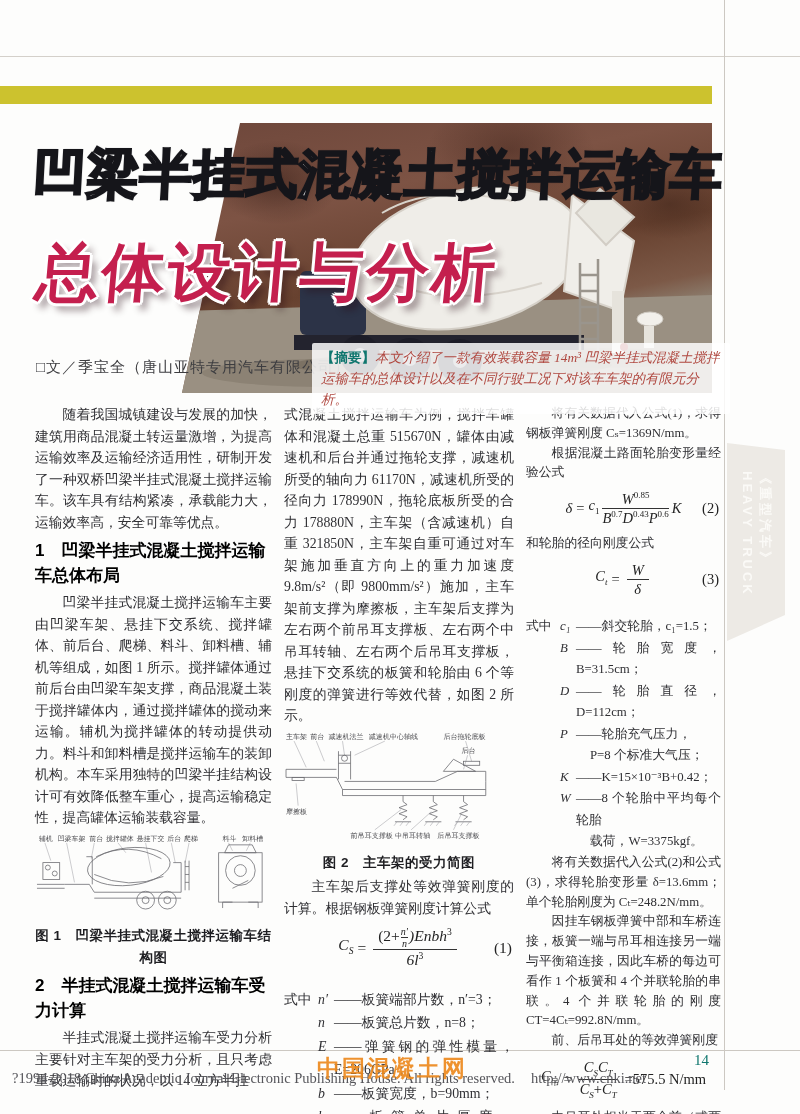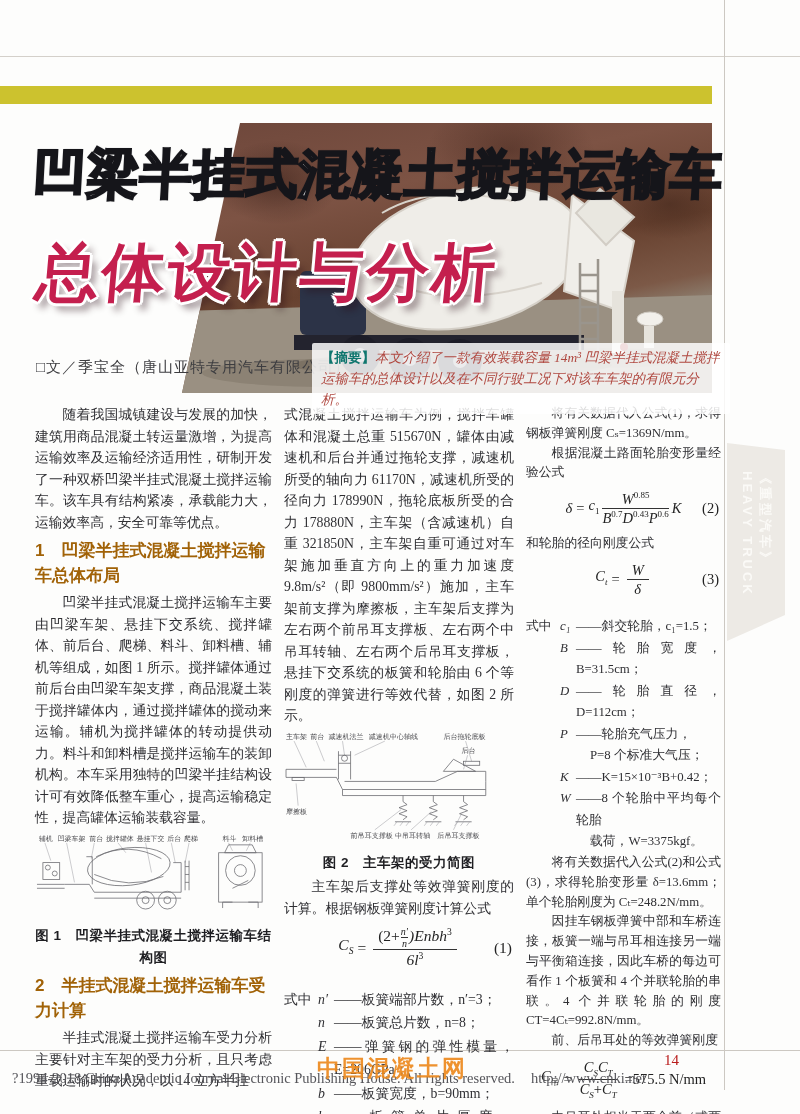--- a/index.html
+++ b/index.html
@@ -44,21 +44,21 @@
             font-family:"Liberation Sans","DejaVu Sans",sans-serif;font-weight:bold;
             font-size:13px;letter-spacing:3px;color:#fbfaf7;line-height:1.35;}
   
   .content{position:absolute;left:35px;top:404px;width:689px;height:644px;display:flex;gap:12px;z-index:1;}
   .col{text-align:justify;}
   .col1{width:237px;font-size:13.8px;line-height:21.5px;}
   .col2{width:230px;font-size:13.8px;line-height:21.5px;}
   .col3{width:195px;font-size:12.8px;line-height:19.8px;}
   .col p{margin:0;}
   .ind{text-indent:2em;}
-  .h{font-family:"Liberation Sans","DejaVu Sans",sans-serif;font-weight:bold;color:#a16207;
+  .h{font-family:"Liberation Sans","DejaVu Sans",sans-serif;font-weight:bold;color:#000000;
      font-size:17px;line-height:25px;margin:5px 0 4px;text-align:left;}
   .cap{font-family:"Liberation Sans","DejaVu Sans",sans-serif;font-weight:bold;color:#1e1e22;
        font-size:13.5px;margin:2px 0 3px;text-align:center;letter-spacing:.5px;}
   .fig{margin:4px 0 0;}
   .fig svg{width:100%;display:block;}
   .fig text{font-size:7px;fill:#4a4a4e;font-family:"Liberation Sans",sans-serif;}
   .fig .ln{stroke:#6d6d72;stroke-width:.8;fill:none;}
   .fig .lt{stroke:#9a9aa0;stroke-width:.5;fill:none;}
   
   .formula{position:relative;display:flex;justify-content:center;align-items:center;
@@ -80,21 +80,21 @@
   .trow{display:flex;line-height:23.5px;}
   .col3 .trow{line-height:21.5px;}
   .twhere{width:34px;flex:none;}
   .tt{min-width:16px;flex:none;font-style:italic;font-family:"Liberation Serif",serif;}
   .td{flex:1;}
   
   .copyright{position:absolute;left:12px;top:1070px;font-size:14.5px;color:#55555a;z-index:2;white-space:nowrap;}
   .copyright .url{margin-left:16px;}
   .watermark{position:absolute;left:317px;top:1053px;z-index:3;font-family:"Liberation Sans","DejaVu Sans",sans-serif;
              font-weight:bold;font-size:23px;color:#ed8a1e;letter-spacing:2px;opacity:.92;}
-  .pagenum{position:absolute;left:664px;top:1052px;font-size:15px;color:#b91c1c;z-index:2;}
+  .pagenum{position:absolute;left:694px;top:1052px;font-size:15px;color:#0f766e;z-index:2;}
 </style>
 </head>
 <body>
 
 <div class="page">
 
   <div class="rule-top"></div>
   <div class="rule-right"></div>
   <div class="yellow-bar"></div>
 

